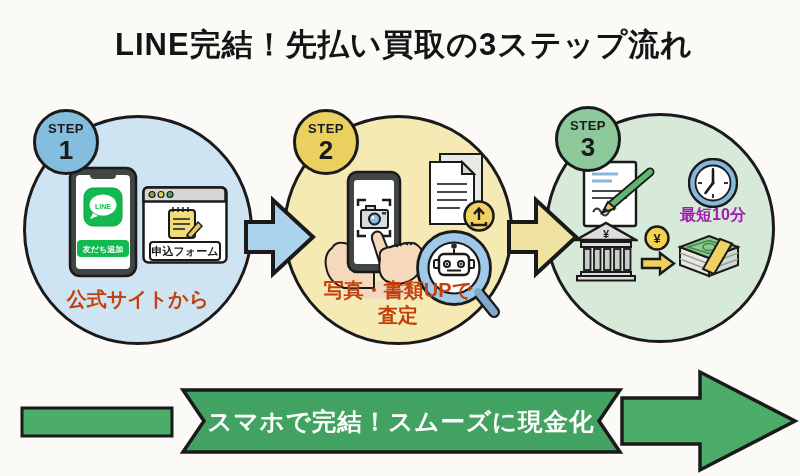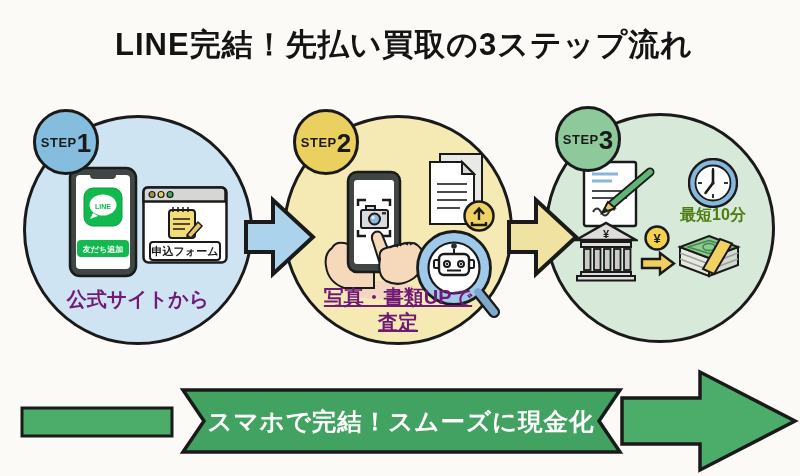--- a/index.html
+++ b/index.html
@@ -18,37 +18,37 @@
     width:230px;height:230px;border-radius:50%;
     border:3px solid var(--outline,#1a1a1a);
     box-sizing:border-box;
   }
   .c1{left:23px;top:115px;background:var(--circle1-fill,#cfe4f2);}
   .c2{left:283px;top:115px;background:var(--circle2-fill,#f5e9b4);}
   .c3{left:545px;top:113px;background:var(--circle3-fill,#d7e9d8);}
   .badge{
     width:66px;height:66px;border-radius:50%;
     border:3px solid var(--outline,#1a1a1a);box-sizing:border-box;
-    display:flex;flex-direction:row;align-items:center;justify-content:center;
+    display:flex;flex-direction:column;align-items:center;justify-content:center;
     z-index:5;
   }
   .b1{left:33px;top:109px;background:var(--badge1-fill,#85bddf);}
   .b2{left:293px;top:109px;background:var(--badge2-fill,#e9d05f);}
   .b3{left:555px;top:106px;background:var(--badge3-fill,#8dc99b);}
   .badge .t{font-size:13px;font-weight:800;letter-spacing:.5px;line-height:1;}
   .badge .n{font-size:26px;font-weight:800;line-height:1;margin-top:2px;}
   .caption{
     width:230px;text-align:center;font-size:20px;font-weight:800;
-    line-height:1.26;color:#701a75;z-index:4;
+    line-height:1.26;color:#c2410c;z-index:4;
   }
   .cap1{left:23px;top:287px;}
-  .cap2{left:283px;top:285px;text-decoration:underline;}
+  .cap2{left:283px;top:278px;}
   .cap3{left:545px;top:287px;}
   .clock-cap{left:648px;top:205px;width:130px;text-align:center;
-    font-size:16px;font-weight:800;color:#4d7c0f;z-index:4;}
+    font-size:16px;font-weight:800;color:#a21caf;z-index:4;}
   svg{display:block;}
   .conn{z-index:6;}
   .conn1 polygon{fill:var(--arrow1-fill,#abd4ec);}
   .conn2 polygon{fill:var(--arrow2-fill,#f0e3a1);}
   .banner-arrow{fill:var(--green-arrow,#4bad69);}
   .banner-band{fill:var(--green-band,#42a261);}
   .banner-text{
     font-size:24.5px;font-weight:800;letter-spacing:1px;fill:#ffffff;
   }
 </style>

